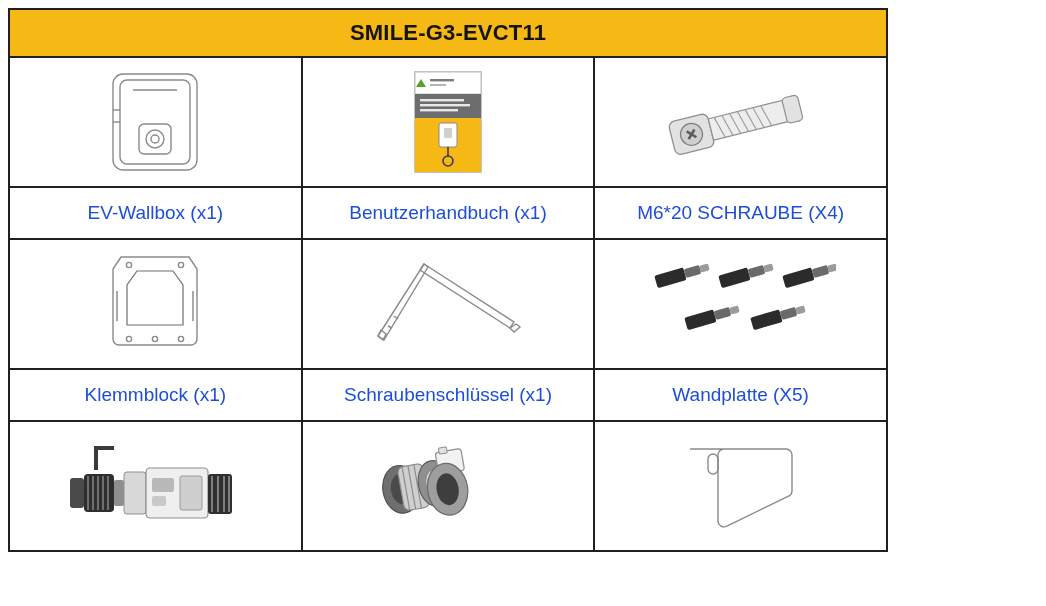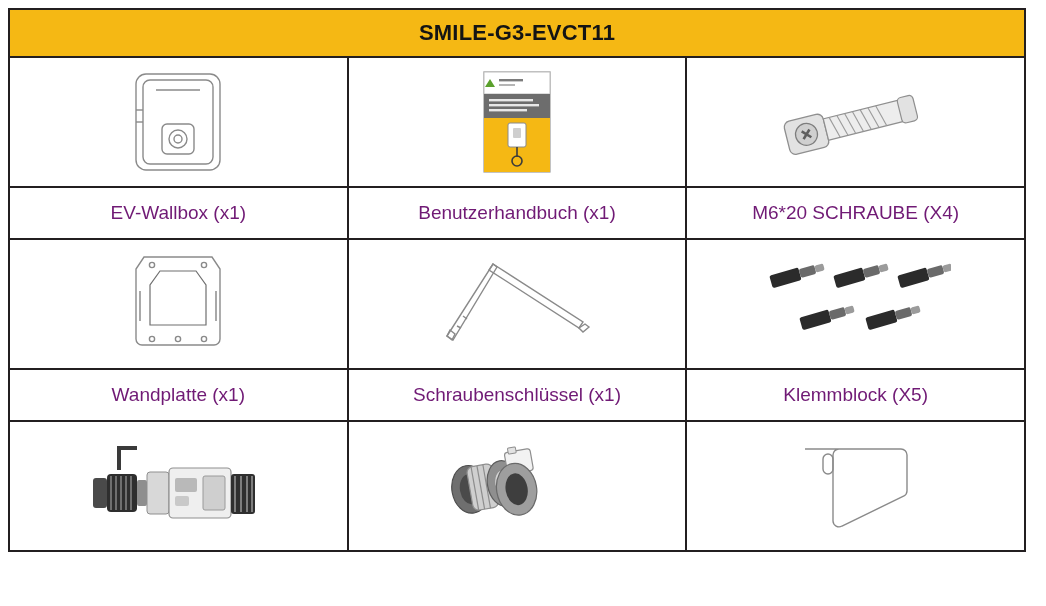--- a/index.html
+++ b/index.html
@@ -17,21 +17,21 @@
   .sheet {
     width: 1046px;
     height: 606px;
     position: relative;
     box-sizing: border-box;
     padding: 8px 8px 6px 8px;
   }
   table.kit {
     border-collapse: collapse;
     table-layout: fixed;
-    width: 1018px;
+    width: 880px;
     border: 2px solid #231f20;
   }
   table.kit td, table.kit th {
     border: 2px solid #231f20;
     padding: 0;
   }
   .title-cell {
     background: #f5b814;
     text-align: center;
     height: 46px;
@@ -44,21 +44,21 @@
     height: 128px;
     text-align: center;
     vertical-align: middle;
     background: #ffffff;
   }
   .label-cell {
     height: 50px;
     text-align: center;
     vertical-align: middle;
     font-size: 19px;
-    color: #701a75;
+    color: #1d4ed8;
     background: #ffffff;
   }
   .col {
     width: 33.33%;
   }
   
   svg { display: block; margin: 0 auto; }
   .ln { fill: none; stroke: #8a8a8a; stroke-width: 1.4; }
   .ln-d { fill: none; stroke: #6f6f6f; stroke-width: 1.2; }
   .fill-dark { fill: #2b2b2b; }
@@ -204,23 +204,23 @@
                   <rect x="30" y="10" width="16" height="9" rx="2" fill="#6a6a6a"></rect>
                   <rect x="46" y="11" width="9" height="7" rx="2" fill="#9b9b9b"></rect>
                 </g>
               </g>
             </svg>
           </span>
         </td>
       </tr>
 
       <tr>
-        <td class="label-cell">Wandplatte (x1)</td>
+        <td class="label-cell">Klemmblock (x1)</td>
         <td class="label-cell">Schraubenschlüssel  (x1)</td>
-        <td class="label-cell">Klemmblock (X5)</td>
+        <td class="label-cell">Wandplatte (X5)</td>
       </tr>
 
       <tr>
         <td class="img-cell">
           <span>
             <svg width="190" height="96" viewBox="0 0 190 96" aria-hidden="true">
               <path d="M34 8 h20 v4 h-16 v20 h-4 z" fill="#3a3a3a"></path>
               <rect x="10" y="40" width="14" height="30" rx="3" fill="#4a4a4a"></rect>
               <rect x="24" y="36" width="30" height="38" rx="4" fill="#2e2e2e"></rect>
               <g stroke="#808080" stroke-width="1.6">

